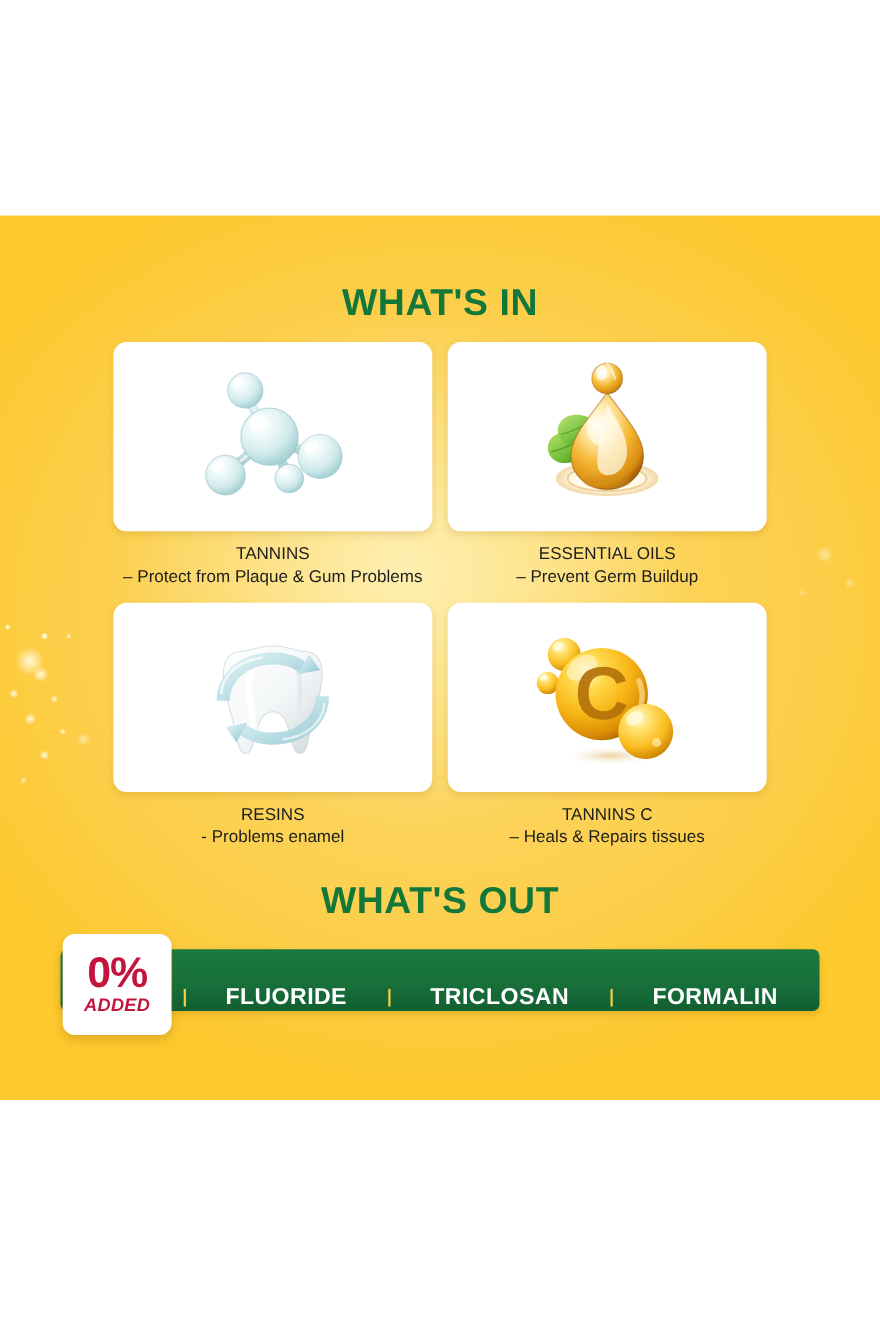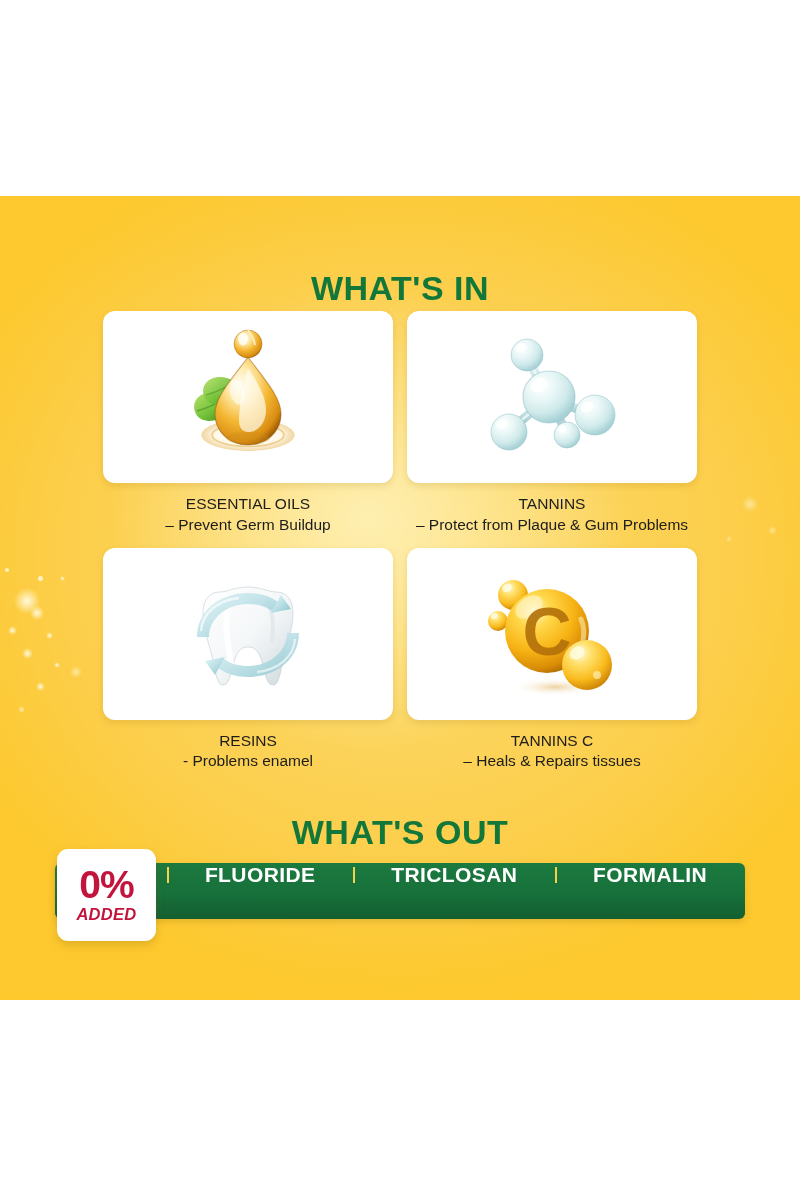--- a/index.html
+++ b/index.html
@@ -53,21 +53,20 @@
     position: absolute;
     left: 0;
     width: 800px;
     text-align: center;
     color: #13773a;
     font-weight: bold;
     letter-spacing: .5px;
     font-size: 34px;
     line-height: 1;
     font-family: "Liberation Sans", sans-serif;
-    margin-top: 13px;
   }
   #heading-in  { top: 258px; }
   #heading-out { top: 802px; }
 
   
   .grid {
     position: absolute;
     left: 103px;
     top: 311px;
     width: 594px;
@@ -104,21 +103,21 @@
   
   .banner {
     position: absolute;
     left: 55px;
     top: 863px;
     width: 690px;
     height: 56px;
     background: linear-gradient(180deg, #1b7a3f 0%, #17703a 55%, #135f31 100%);
     border-radius: 6px;
     display: flex;
-    align-items: flex-start;
+    align-items: flex-end;
     box-shadow: 0 3px 6px rgba(140,105,10,.22);
     overflow: hidden;
   }
   .banner-seg {
     flex: 1 1 auto;
     display: flex;
     align-items: center;
     justify-content: center;
     color: #ffffff;
     font-weight: bold;
@@ -199,20 +198,70 @@
   <div class="heading" id="heading-in">WHAT'S IN</div>
 
   <div class="grid">
 
     <div class="row">
 
       <div class="cell">
         <div class="card">
           <svg class="icon-wrap" viewBox="0 0 150 150">
             <defs>
+              <radialGradient id="sphereG" cx="34%" cy="28%" r="72%">
+                <stop offset="0%" stop-color="#ffffff"></stop>
+                <stop offset="38%" stop-color="#eaf7f7"></stop>
+                <stop offset="74%" stop-color="#cfe9ea"></stop>
+                <stop offset="100%" stop-color="#a8d2d6"></stop>
+              </radialGradient>
+              <linearGradient id="bondG" x1="0" y1="0" x2="0" y2="1">
+                <stop offset="0%" stop-color="#e8f6f7"></stop>
+                <stop offset="50%" stop-color="#c6e3e6"></stop>
+                <stop offset="100%" stop-color="#9cc6cb"></stop>
+              </linearGradient>
+            </defs>
+
+            <g stroke="url(#bondG)" stroke-width="9" stroke-linecap="round" fill="none">
+              <line x1="72" y1="75" x2="52" y2="40"></line>
+              <line x1="72" y1="75" x2="38" y2="104"></line>
+              <line x1="72" y1="75" x2="112" y2="92"></line>
+              <line x1="72" y1="75" x2="88" y2="108"></line>
+            </g>
+            <g stroke="#ffffff" stroke-opacity=".65" stroke-width="2.4" stroke-linecap="round" fill="none">
+              <line x1="70" y1="70" x2="53" y2="42"></line>
+              <line x1="68" y1="79" x2="41" y2="101"></line>
+            </g>
+
+            <circle cx="72" cy="75" r="26" fill="url(#sphereG)" stroke="#8fc0c6" stroke-opacity=".55" stroke-width="1.2"></circle>
+            <ellipse cx="62" cy="63" rx="9" ry="7" fill="#ffffff" opacity=".85" transform="rotate(-28 62 63)"></ellipse>
+
+            <circle cx="50" cy="33" r="16" fill="url(#sphereG)" stroke="#8fc0c6" stroke-opacity=".5" stroke-width="1"></circle>
+            <ellipse cx="44" cy="26" rx="5.5" ry="4.2" fill="#ffffff" opacity=".85" transform="rotate(-28 44 26)"></ellipse>
+
+            <circle cx="32" cy="110" r="18" fill="url(#sphereG)" stroke="#8fc0c6" stroke-opacity=".5" stroke-width="1"></circle>
+            <ellipse cx="25" cy="102" rx="6" ry="4.6" fill="#ffffff" opacity=".85" transform="rotate(-28 25 102)"></ellipse>
+
+            <circle cx="118" cy="93" r="20" fill="url(#sphereG)" stroke="#8fc0c6" stroke-opacity=".5" stroke-width="1"></circle>
+            <ellipse cx="110" cy="85" rx="6.5" ry="5" fill="#ffffff" opacity=".85" transform="rotate(-28 110 85)"></ellipse>
+
+            <circle cx="90" cy="113" r="13" fill="url(#sphereG)" stroke="#8fc0c6" stroke-opacity=".5" stroke-width="1"></circle>
+            <ellipse cx="85" cy="107" rx="4.4" ry="3.4" fill="#ffffff" opacity=".85" transform="rotate(-28 85 107)"></ellipse>
+          </svg>
+        </div>
+        <div class="caption">
+          <span>TANNINS</span>
+          <span class="line2">– Protect from Plaque &amp; Gum Problems</span>
+        </div>
+      </div>
+
+      <div class="cell">
+        <div class="card">
+          <svg class="icon-wrap" viewBox="0 0 150 150">
+            <defs>
               <radialGradient id="oilBody" cx="38%" cy="30%" r="75%">
                 <stop offset="0%" stop-color="#fffdf2"></stop>
                 <stop offset="26%" stop-color="#ffe9a8"></stop>
                 <stop offset="58%" stop-color="#f4b733"></stop>
                 <stop offset="88%" stop-color="#d98d12"></stop>
                 <stop offset="100%" stop-color="#a35f07"></stop>
               </radialGradient>
               <radialGradient id="ripple" cx="50%" cy="50%" r="55%">
                 <stop offset="0%" stop-color="#ffffff" stop-opacity="0"></stop>
                 <stop offset="62%" stop-color="#fff4d4" stop-opacity=".55"></stop>
@@ -245,70 +294,20 @@
             <g>
               <circle cx="75" cy="22" r="14" fill="url(#oilBody)" stroke="#8a5206" stroke-opacity=".35" stroke-width="1"></circle>
               <ellipse cx="70" cy="17" rx="5" ry="6.5" fill="#ffffff" opacity=".7"></ellipse>
               <path d="M75 8 C79 14 82 19 82 23" fill="none" stroke="#fff6d6" stroke-opacity=".8" stroke-width="2"></path>
             </g>
           </svg>
         </div>
         <div class="caption">
           <span>ESSENTIAL OILS</span>
           <span class="line2">– Prevent Germ Buildup</span>
-        </div>
-      </div>
-
-      <div class="cell">
-        <div class="card">
-          <svg class="icon-wrap" viewBox="0 0 150 150">
-            <defs>
-              <radialGradient id="sphereG" cx="34%" cy="28%" r="72%">
-                <stop offset="0%" stop-color="#ffffff"></stop>
-                <stop offset="38%" stop-color="#eaf7f7"></stop>
-                <stop offset="74%" stop-color="#cfe9ea"></stop>
-                <stop offset="100%" stop-color="#a8d2d6"></stop>
-              </radialGradient>
-              <linearGradient id="bondG" x1="0" y1="0" x2="0" y2="1">
-                <stop offset="0%" stop-color="#e8f6f7"></stop>
-                <stop offset="50%" stop-color="#c6e3e6"></stop>
-                <stop offset="100%" stop-color="#9cc6cb"></stop>
-              </linearGradient>
-            </defs>
-
-            <g stroke="url(#bondG)" stroke-width="9" stroke-linecap="round" fill="none">
-              <line x1="72" y1="75" x2="52" y2="40"></line>
-              <line x1="72" y1="75" x2="38" y2="104"></line>
-              <line x1="72" y1="75" x2="112" y2="92"></line>
-              <line x1="72" y1="75" x2="88" y2="108"></line>
-            </g>
-            <g stroke="#ffffff" stroke-opacity=".65" stroke-width="2.4" stroke-linecap="round" fill="none">
-              <line x1="70" y1="70" x2="53" y2="42"></line>
-              <line x1="68" y1="79" x2="41" y2="101"></line>
-            </g>
-
-            <circle cx="72" cy="75" r="26" fill="url(#sphereG)" stroke="#8fc0c6" stroke-opacity=".55" stroke-width="1.2"></circle>
-            <ellipse cx="62" cy="63" rx="9" ry="7" fill="#ffffff" opacity=".85" transform="rotate(-28 62 63)"></ellipse>
-
-            <circle cx="50" cy="33" r="16" fill="url(#sphereG)" stroke="#8fc0c6" stroke-opacity=".5" stroke-width="1"></circle>
-            <ellipse cx="44" cy="26" rx="5.5" ry="4.2" fill="#ffffff" opacity=".85" transform="rotate(-28 44 26)"></ellipse>
-
-            <circle cx="32" cy="110" r="18" fill="url(#sphereG)" stroke="#8fc0c6" stroke-opacity=".5" stroke-width="1"></circle>
-            <ellipse cx="25" cy="102" rx="6" ry="4.6" fill="#ffffff" opacity=".85" transform="rotate(-28 25 102)"></ellipse>
-
-            <circle cx="118" cy="93" r="20" fill="url(#sphereG)" stroke="#8fc0c6" stroke-opacity=".5" stroke-width="1"></circle>
-            <ellipse cx="110" cy="85" rx="6.5" ry="5" fill="#ffffff" opacity=".85" transform="rotate(-28 110 85)"></ellipse>
-
-            <circle cx="90" cy="113" r="13" fill="url(#sphereG)" stroke="#8fc0c6" stroke-opacity=".5" stroke-width="1"></circle>
-            <ellipse cx="85" cy="107" rx="4.4" ry="3.4" fill="#ffffff" opacity=".85" transform="rotate(-28 85 107)"></ellipse>
-          </svg>
-        </div>
-        <div class="caption">
-          <span>TANNINS</span>
-          <span class="line2">– Protect from Plaque &amp; Gum Problems</span>
         </div>
       </div>
 
     </div>
 
     <div class="row row-2">
 
       <div class="cell">
         <div class="card">
           <svg class="icon-wrap" viewBox="0 0 150 150">

